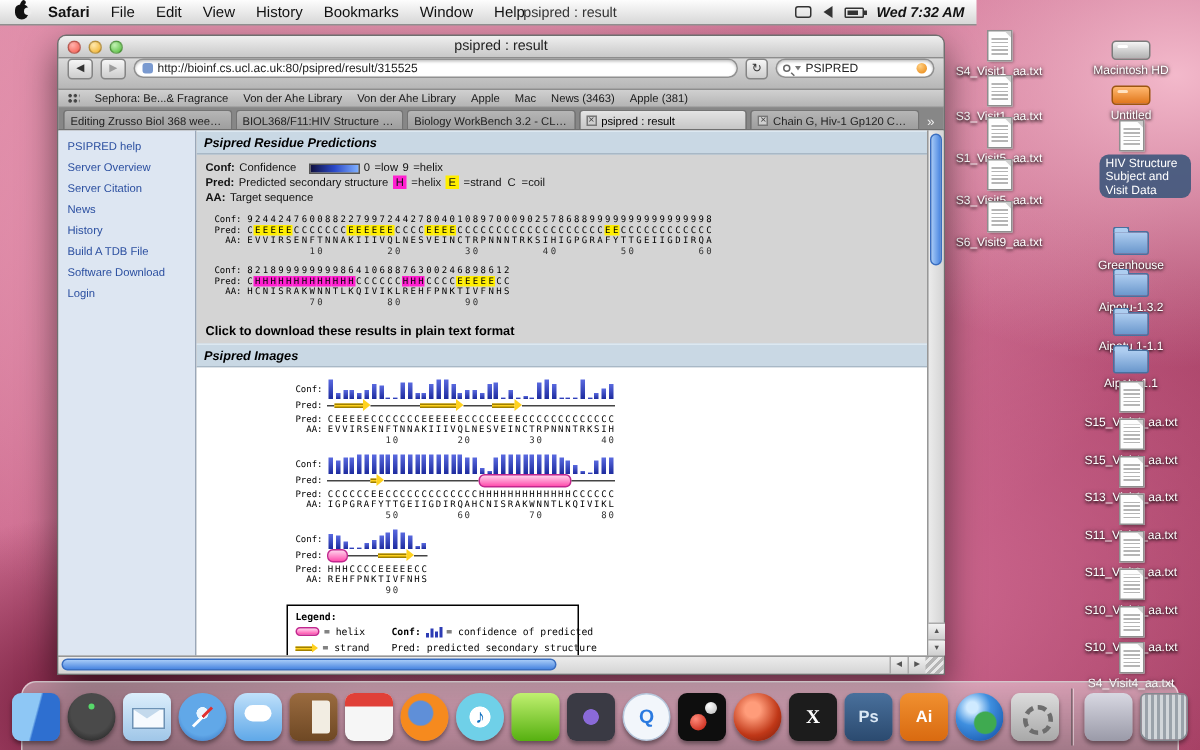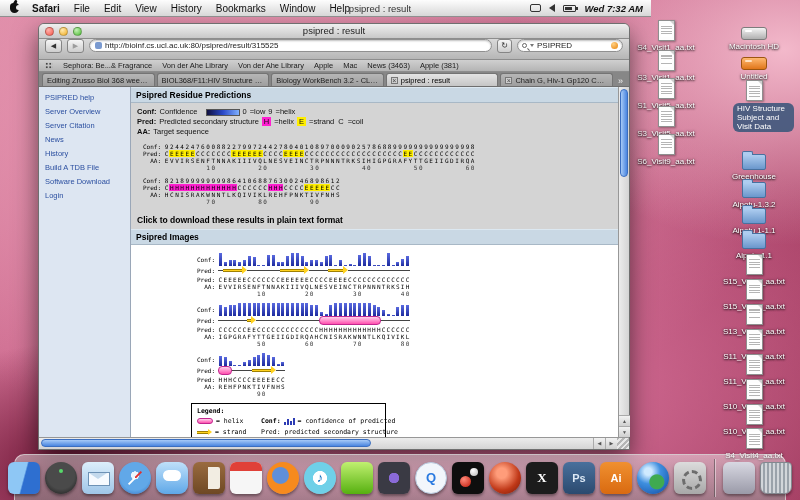--- a/index.html
+++ b/index.html
@@ -90,21 +90,21 @@
   .tab-label { overflow:hidden; text-overflow:ellipsis; white-space:nowrap; }
   .tab.active { background:linear-gradient(#e4e4e4,#c6c6c6); color:#000; }
   .tab-close { font-size:7px; color:#444; flex:none; border:1px solid #777; width:7px; height:7px; line-height:5px; text-align:center; background:#cfcfcf; }
   .tab-overflow { margin-left:auto; font-size:9px; color:#f0f0f0; padding:0 4px; }
 
   .contentwrap { display:flex; flex:1; min-height:0; background:#d4d4d4; }
   .sidebar { width:92px; background:#dde6f2; border-right:1px solid #9aa7b8; padding-top:3px; flex:none; }
   .side-item { font-size:7.5px; color:#2b4fa0; padding:2.5px 6px; cursor:pointer; white-space:nowrap; }
 
   .main { flex:1; min-width:0; display:flex; flex-direction:column; overflow:hidden; background:#d4d4d4; }
-  .sec-header { background:#c9d8e4; border-top:1px solid #dce8f1; border-bottom:1px solid #a8b8c6; font-weight:bold; font-size:8.5px; padding:2px 5px; color:#000; flex:none; }
+  .sec-header { background:#c9d8e4; border-top:1px solid #dce8f1; border-bottom:1px solid #a8b8c6; font-weight:bold; font-size:8.5px; padding:2px 5px; color:#000; flex:none;font-style:italic; }
   .legend-lines { padding:4px 6px 3px; font-size:7.5px; color:#111; line-height:10px; flex:none; }
   .kl-label { font-weight:bold; margin-right:3px; }
   .tagH { background:#ff1fd0; padding:0 2px; }
   .tagE { background:#ffee00; padding:0 2px; }
   .tagC { padding:0 1px; }
   .gradstrip { display:inline-block; width:34px; height:7px; vertical-align:middle; background:linear-gradient(90deg,#10103f,#2a48c8,#7fb0ff); margin:0 5px; border:1px solid #555; }
   .kl span { margin-right:3px; }
 
   #text-blocks { padding:3px 4px 0 6px; font-family:"DejaVu Sans Mono",monospace; flex:none; }
   .tblock { margin-bottom:6px; }

